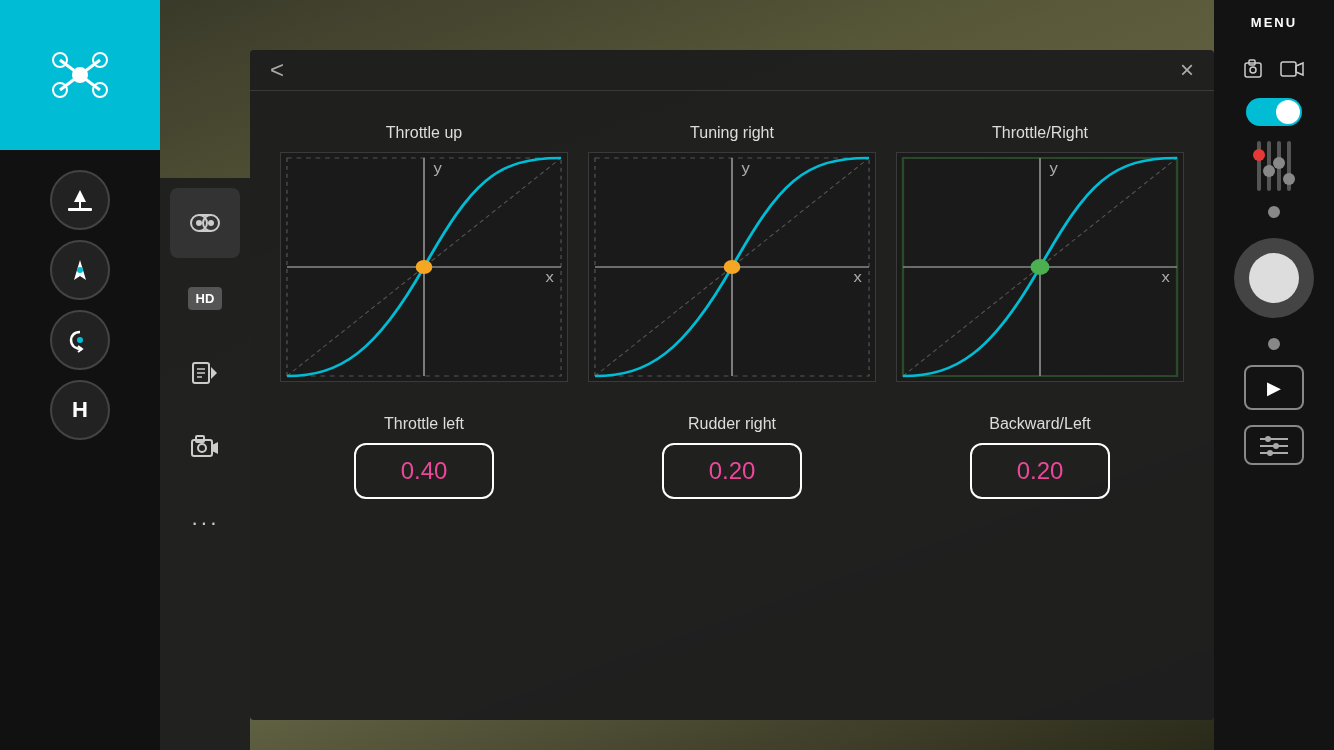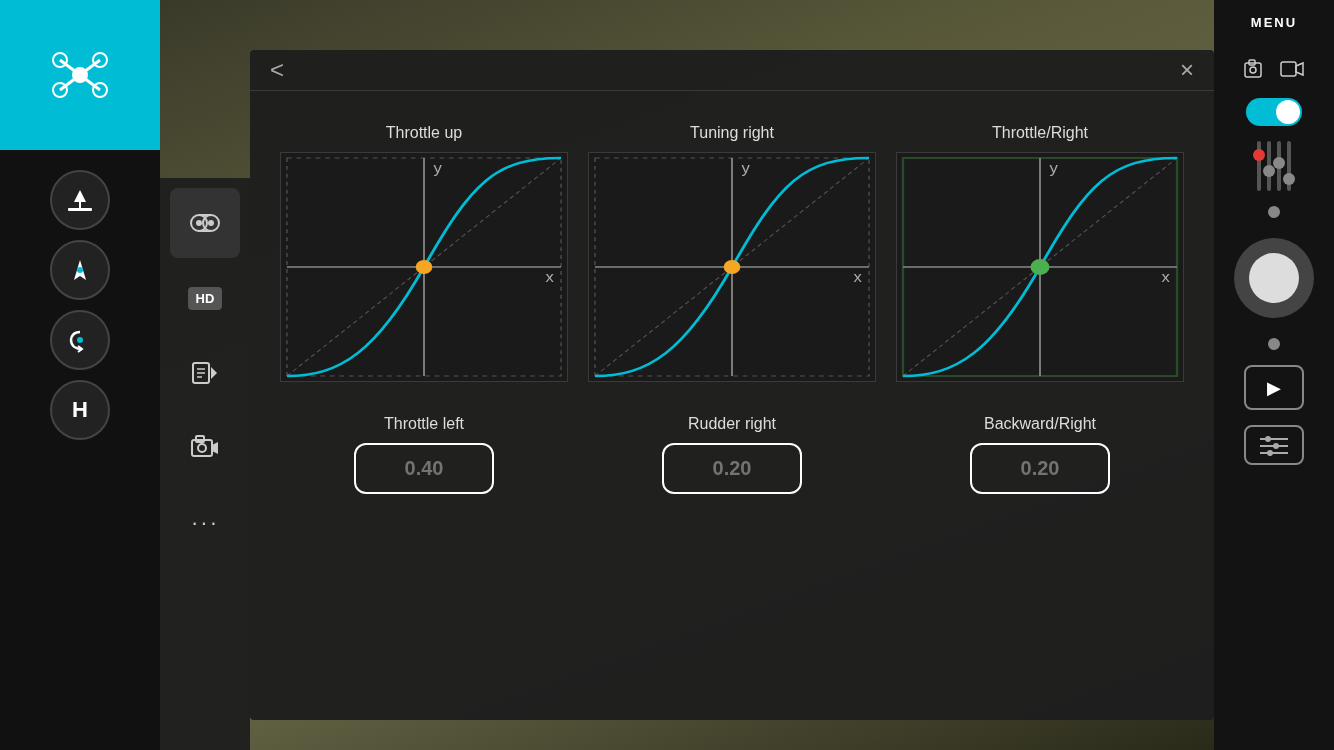--- a/index.html
+++ b/index.html
@@ -188,23 +188,23 @@
     .value-btn-container {
       display: flex;
       align-items: center;
       justify-content: center;
     }
 
     .value-btn {
       background: transparent;
       border: 2px solid #fff;
       border-radius: 12px;
-      color: #737373;
-      font-size: 20px;
-      font-weight: 700;
+      color: #ec4899;
+      font-size: 24px;
+      font-weight: 400;
       padding: 12px 40px;
       cursor: pointer;
       min-width: 140px;
       text-align: center;
     }
 
     
     .right-sidebar {
       position: absolute;
       top: 0; right: 0;
@@ -504,21 +504,21 @@
       </div>
 
       <div class="chart-item">
         <span class="chart-label">Rudder right</span>
         <div class="value-btn-container">
           <button class="value-btn">0.20</button>
         </div>
       </div>
 
       <div class="chart-item">
-        <span class="chart-label">Backward/Right</span>
+        <span class="chart-label">Backward/Left</span>
         <div class="value-btn-container">
           <button class="value-btn">0.20</button>
         </div>
       </div>
     </div>
   </div>
 </div>
 
 <div class="right-sidebar">
   <span class="menu-label">MENU</span>

